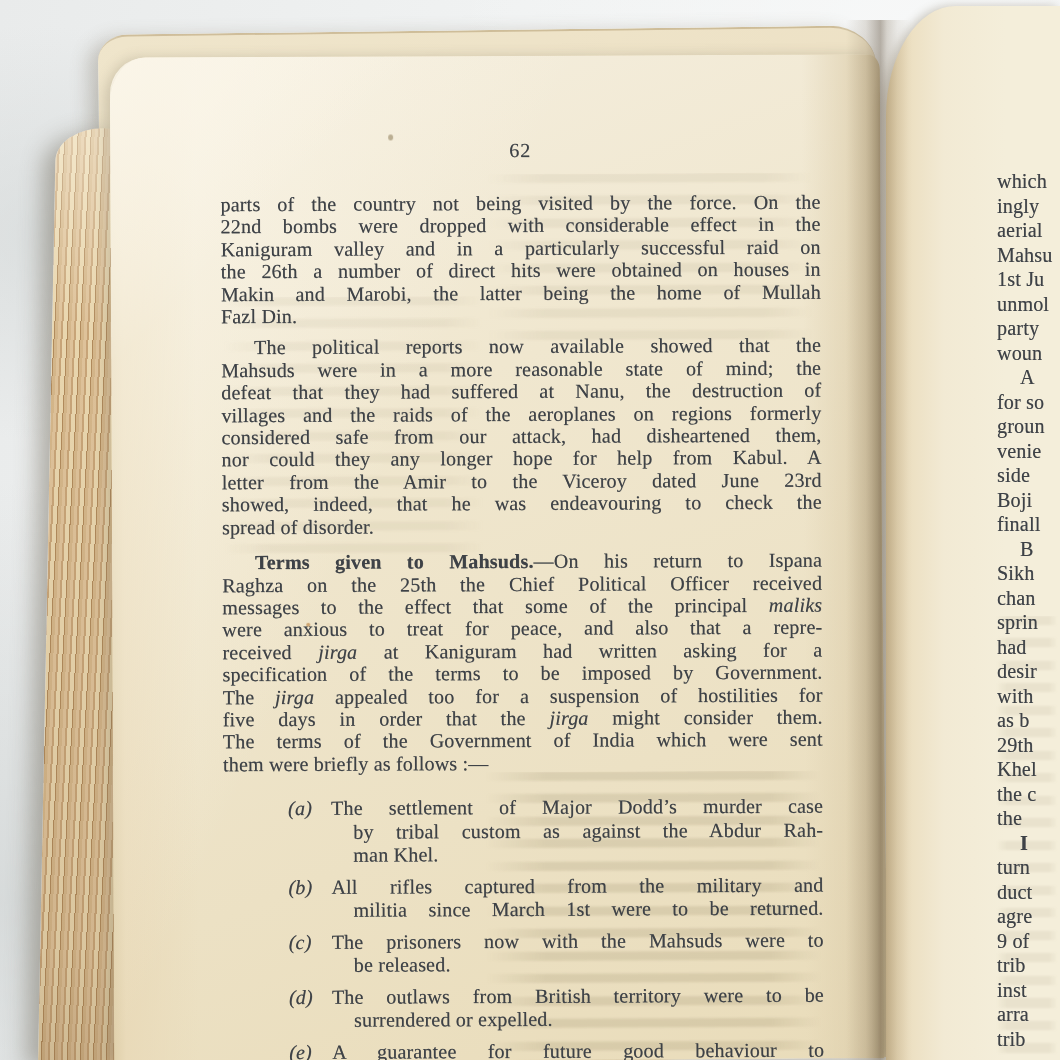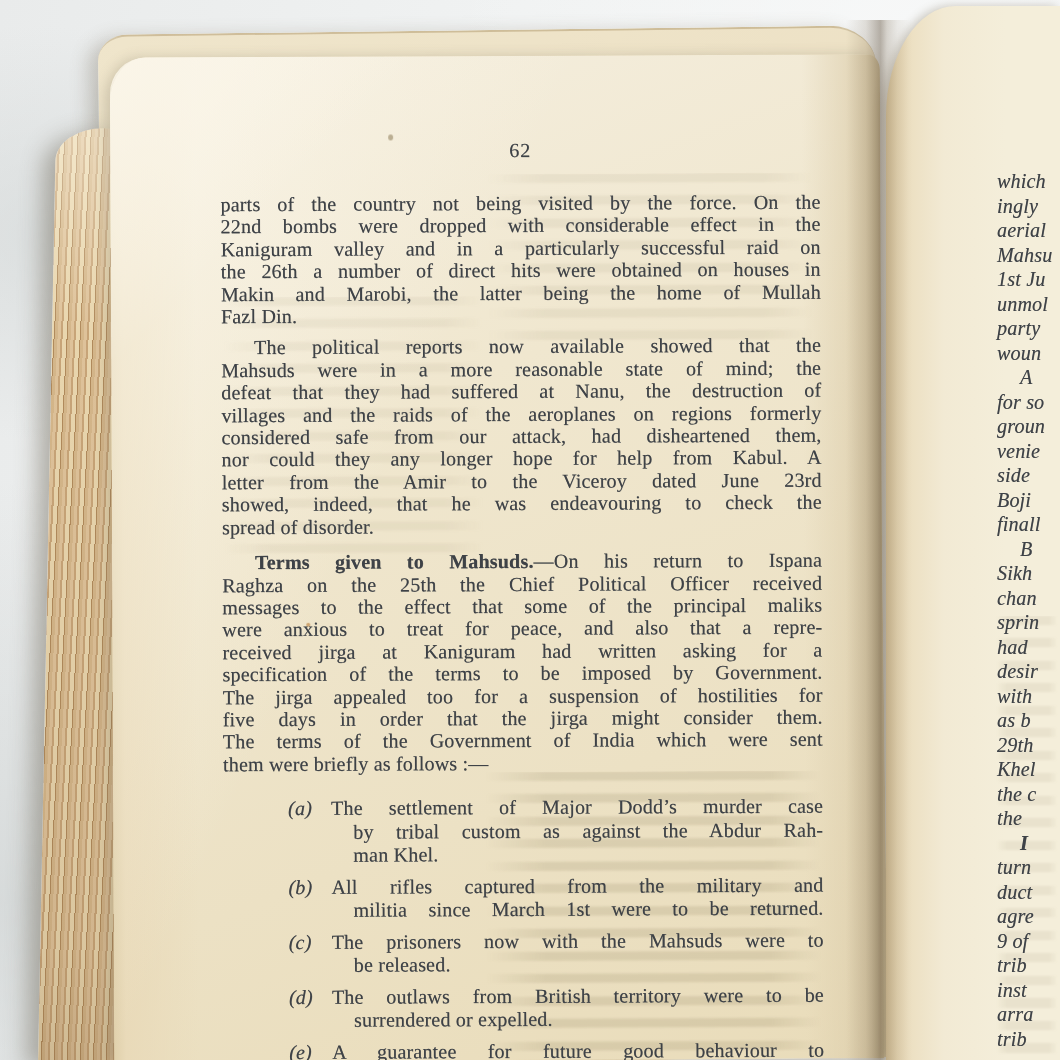--- a/index.html
+++ b/index.html
@@ -34,21 +34,21 @@
   .corner-fold{position:absolute;left:0;top:0;width:300px;height:300px;
      border-radius:36px 0 0 0;
      background:linear-gradient(135deg,rgba(251,246,234,.9) 0%,rgba(251,246,234,0) 52%);}
   .gutter{position:absolute;left:846px;top:20px;width:66px;height:1040px;z-index:6;pointer-events:none;
      background:linear-gradient(90deg,rgba(95,75,45,0) 0%,rgba(95,75,45,.16) 30%,rgba(70,52,28,.38) 52%,rgba(95,75,45,.22) 62%,rgba(120,100,70,.10) 78%,rgba(120,100,70,0) 100%);}
   .page-right{position:absolute;left:886px;top:6px;width:174px;height:1054px;z-index:5;overflow:hidden;
      border-radius:70px 0 0 0/110px 0 0 0;
      background:
        linear-gradient(90deg,#dcc9a2 0,#ecdfc1 22px,#f2ead4 58px,#f4eeda 120px),
        #f2ead6;
-     box-shadow:-4px 0 10px rgba(100,85,60,.3);font-style:italic;}
+     box-shadow:-4px 0 10px rgba(100,85,60,.3);}
   
   .ghost{position:absolute;z-index:1;filter:blur(1.3px);mix-blend-mode:multiply;
      background:repeating-linear-gradient(180deg,rgba(122,112,78,.14) 0 9px,rgba(122,112,78,0) 9px 22.5px);
      -webkit-mask-image:linear-gradient(90deg,transparent 0,#000 18%,#000 85%,transparent);
              mask-image:linear-gradient(90deg,transparent 0,#000 18%,#000 85%,transparent);}
   .g1{left:372px;top:716px;width:336px;height:288px;}
   .g2{left:377px;top:118px;width:325px;height:175px;opacity:.55;}
   .g3{left:112px;top:240px;width:260px;height:270px;opacity:.45;}
   .g4{left:110px;top:610px;width:62px;height:440px;opacity:.6;}
   .speck{position:absolute;border-radius:50%;}
@@ -58,21 +58,21 @@
   .ink{color:#3e4247;text-shadow:.25px .25px .35px rgba(62,66,71,.55);letter-spacing:.2px;}
   .textblock{position:absolute;left:110px;top:84px;width:600px;z-index:2;font-size:20px;}
   .folio{text-align:center;line-height:20px;margin-bottom:32px;letter-spacing:1px;}
   .para{margin-top:9px;}
   .para.first{margin-top:0;}
   .para.big{margin-top:13px;}
   .tl{text-align:justify;text-align-last:justify;line-height:22.4px;}
   .tl.end{text-align-last:left;}
   .tl.ind{text-indent:33px;}
   .b{font-weight:bold;}
-  .i{}
+  .i{font-style:italic;}
   .terms-list{margin-top:22px;}
   .item{position:relative;margin-top:8px;}
   .item .lab{position:absolute;left:65px;top:0;font-style:italic;line-height:23.5px;}
   .item .tl{line-height:23.5px;}
   .item .l1{margin-left:108px;}
   .item .lc{margin-left:130px;}
   
   .rp-text{position:absolute;left:111px;top:163px;width:320px;font-size:20px;z-index:2;}
   .rp-line{line-height:24.5px;white-space:nowrap;}
   .rp-ind{padding-left:23px;}

